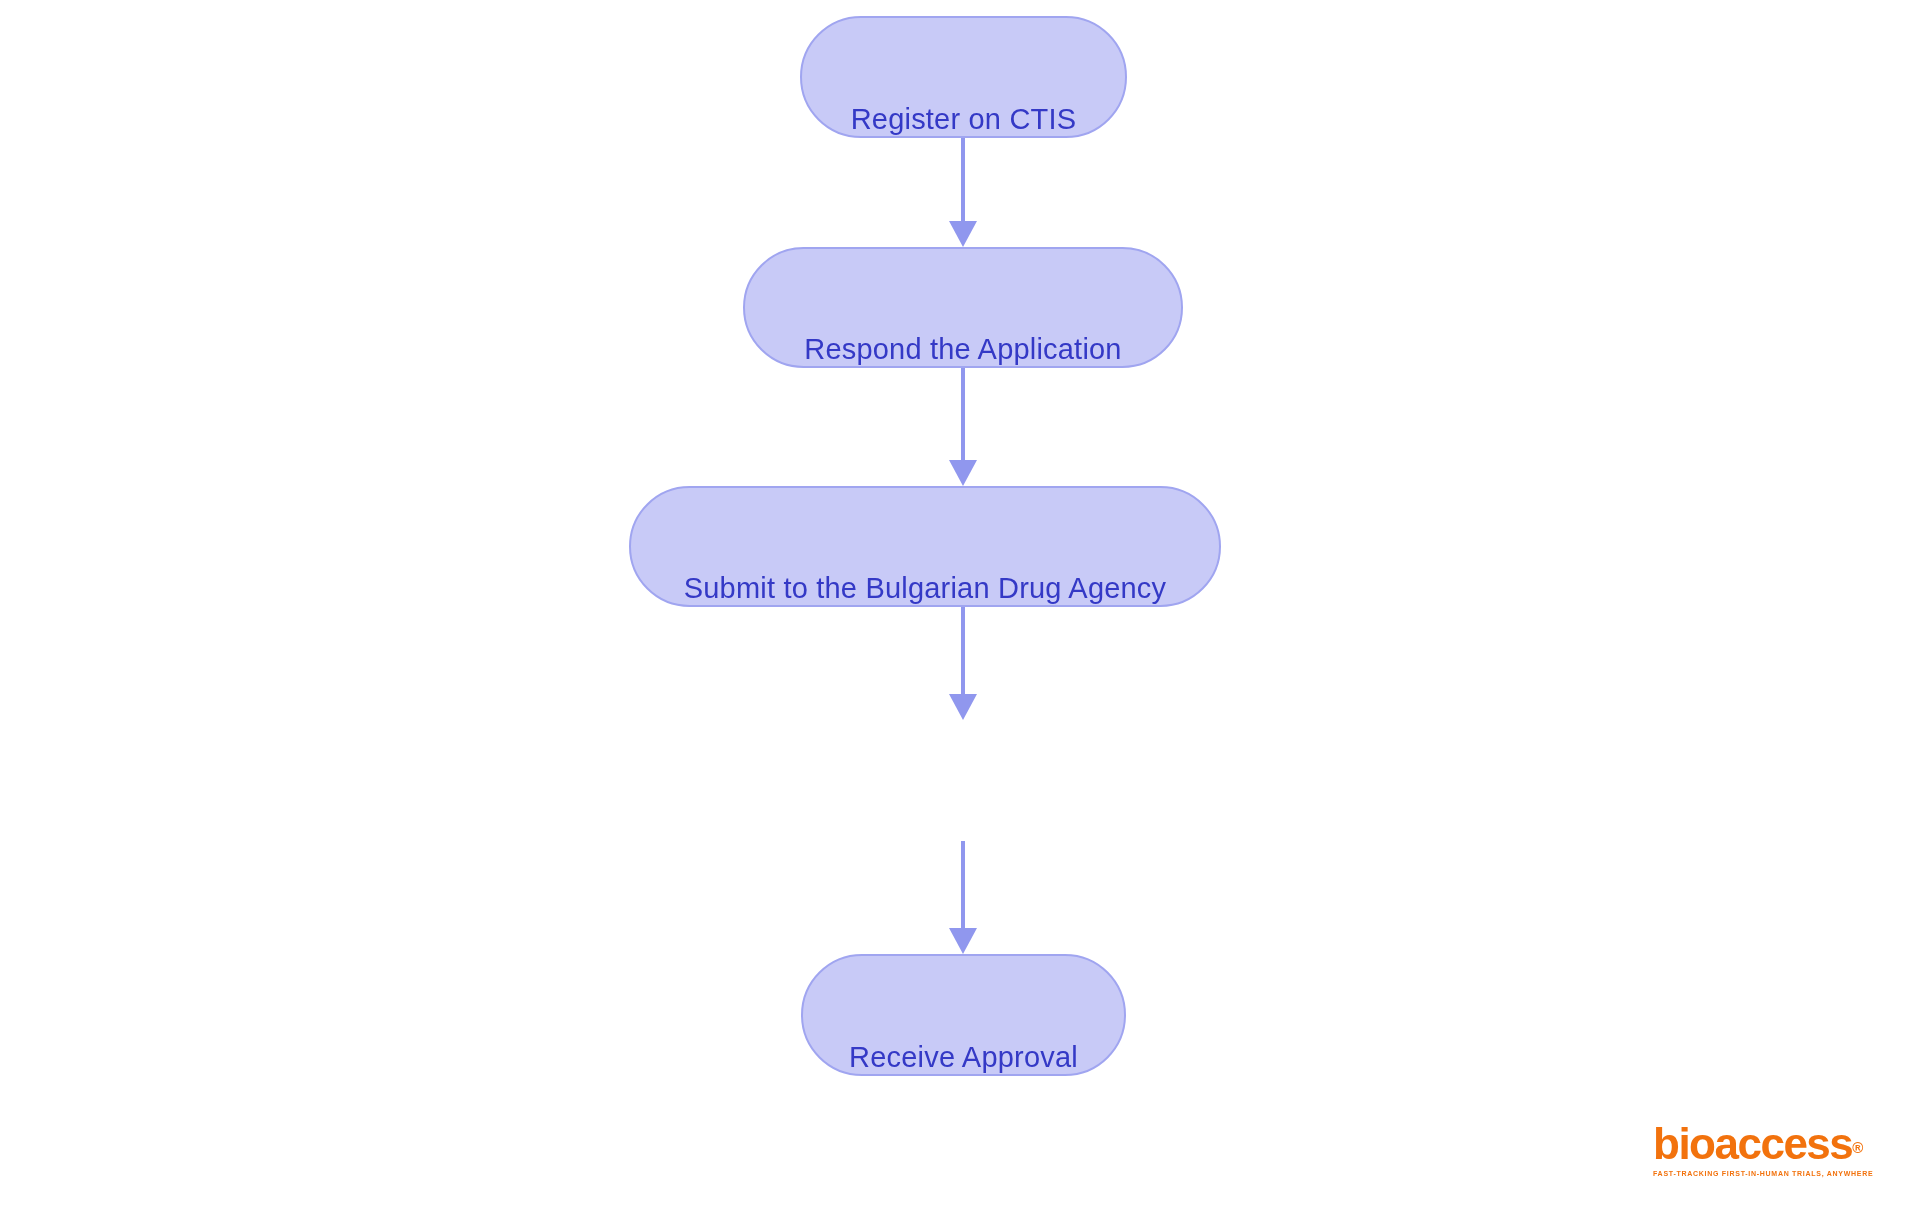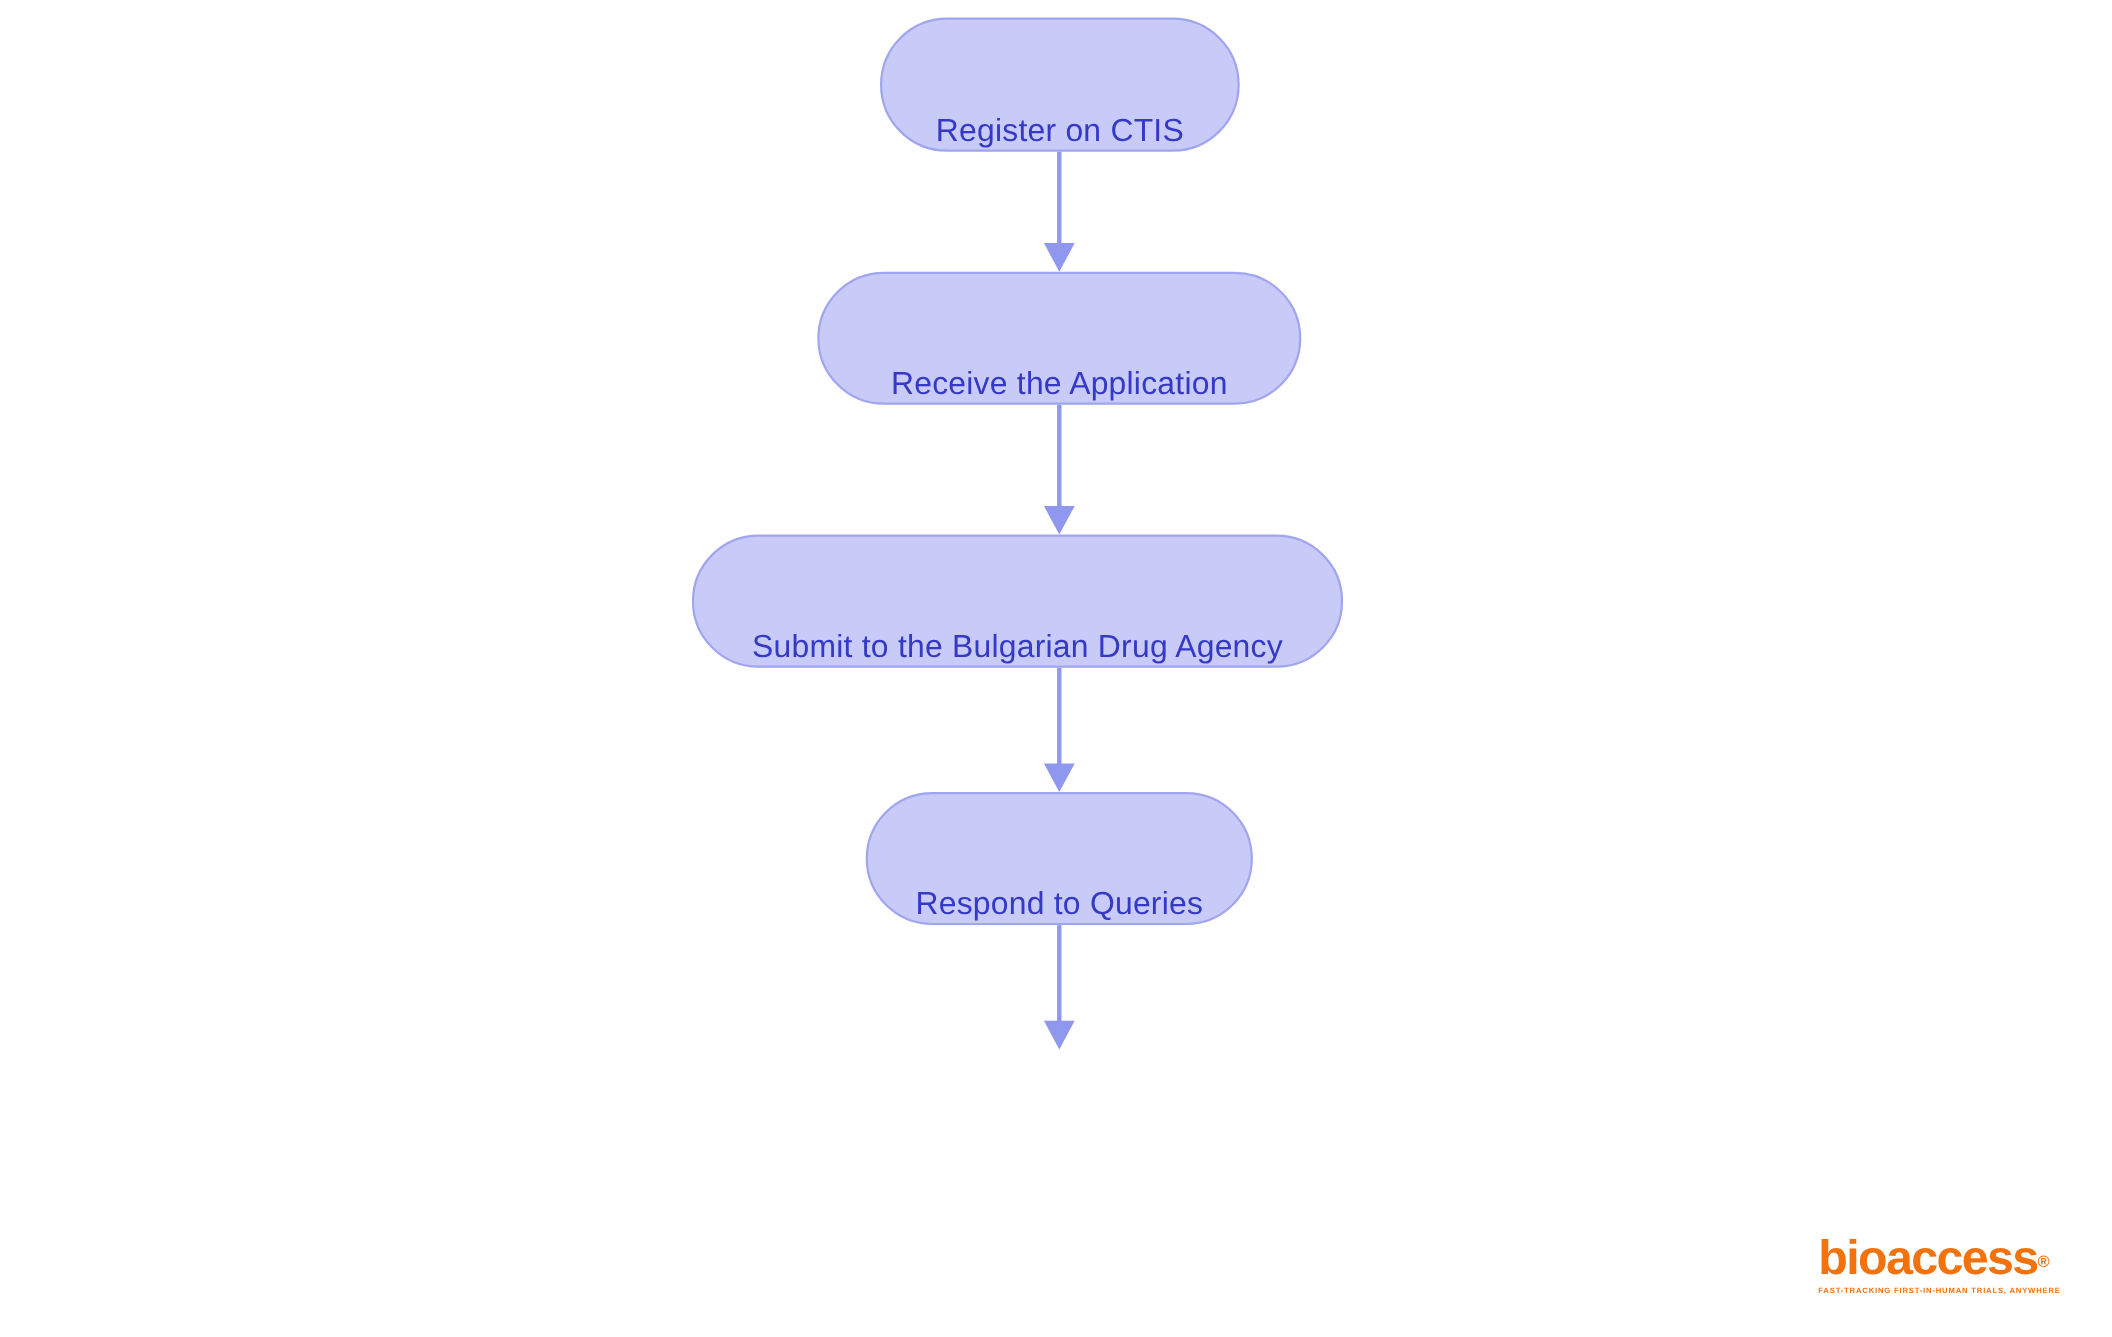--- a/index.html
+++ b/index.html
@@ -92,45 +92,45 @@
   <div class="flow-node" style="left:800px; top:16px; width:327px; height:122px;">
     <span class="node-label">Register on CTIS</span>
   </div>
 
   <div class="flow-arrow" style="left:949px; top:138px; height:109px;">
     <div class="arrow-shaft"></div>
     <div class="arrow-head"></div>
   </div>
 
   <div class="flow-node" style="left:743px; top:247px; width:440px;">
-    <span class="node-label">Receive the Application</span>
+    <span class="node-label">Respond the Application</span>
   </div>
 
   <div class="flow-arrow" style="left:949px; top:368px; height:118px;">
     <div class="arrow-shaft"></div>
     <div class="arrow-head"></div>
   </div>
 
   <div class="flow-node" style="left:629px; top:486px; width:592px;">
     <span class="node-label">Submit to the Bulgarian Drug Agency</span>
   </div>
 
   <div class="flow-arrow" style="left:949px; top:607px; height:113px;">
     <div class="arrow-shaft"></div>
     <div class="arrow-head"></div>
   </div>
 
-  <div class="flow-node" style="left:787px; top:720px; width:352px;">
-    <span class="node-label">Respond to Queries</span>
-  </div>
 
   <div class="flow-arrow" style="left:949px; top:841px; height:113px;">
     <div class="arrow-shaft"></div>
     <div class="arrow-head"></div>
   </div>
 
+  <div class="flow-node" style="left:801px; top:954px; width:325px; height:122px;">
+    <span class="node-label">Receive Approval</span>
+  </div>
 
   <div class="logo">
     <span class="logo-text">bioaccess</span><span class="logo-reg">®</span>
     <div class="logo-tagline">FAST-TRACKING FIRST-IN-HUMAN TRIALS, ANYWHERE</div>
   </div>
 
 </div>
 
 </body></html>

